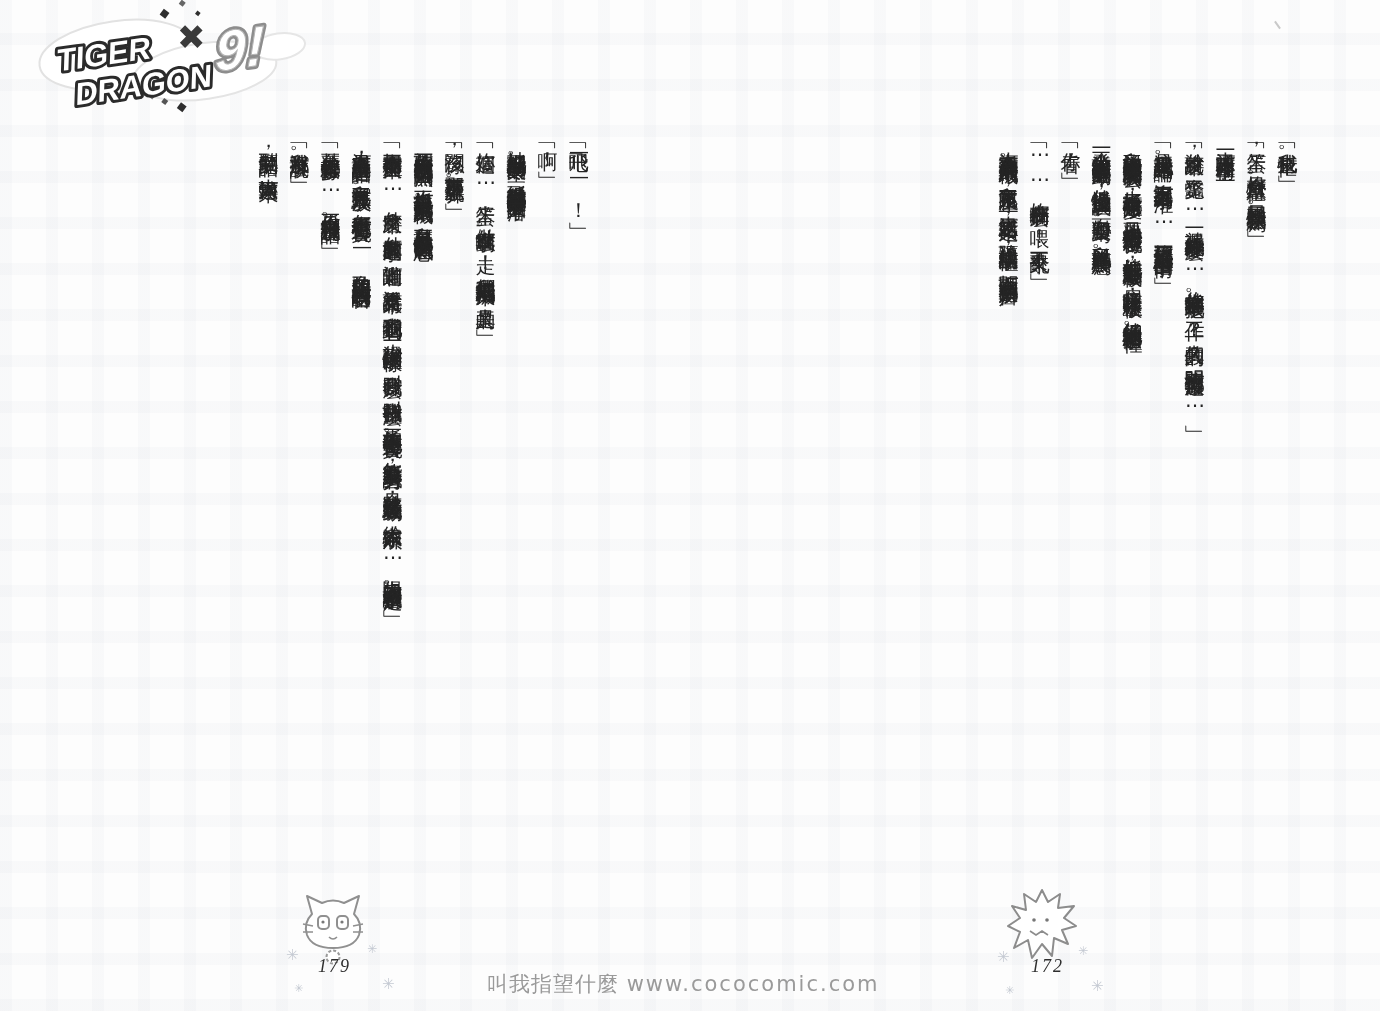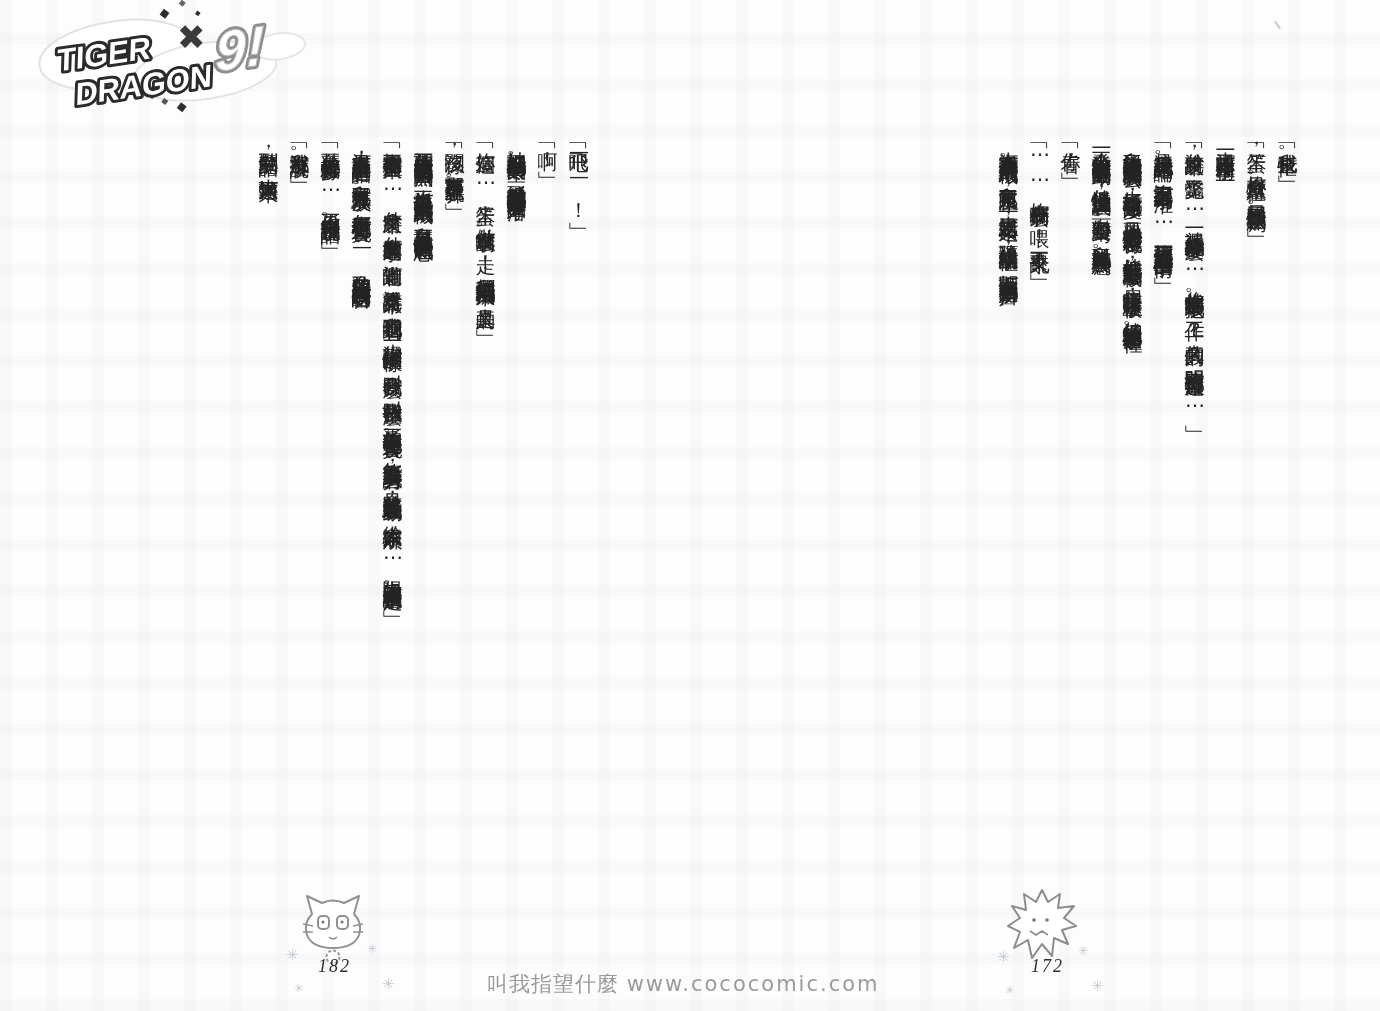--- a/index.html
+++ b/index.html
@@ -129,21 +129,21 @@
   <circle cx="33" cy="67" r="6.5" fill="#fff" stroke="#9a9a9a" stroke-width="2" stroke-dasharray="3 2"></circle>
 </svg>
 
 <svg class="doodle" style="left:1005px;top:886px;" width="74" height="76" viewBox="0 0 74 76">
   <path d="M37,4 L43,16 L55,8 L53,22 L69,20 L59,32 L71,40 L57,44 L63,58 L49,52 L47,70 L37,58 L27,72 L23,54 L9,62 L15,46 L3,40 L15,32 L7,20 L21,24 L19,8 L31,16 Z" fill="#ffffff" stroke="#8c8c8c" stroke-width="2" stroke-linejoin="round"></path>
   <circle cx="29" cy="34" r="1.8" fill="#777"></circle>
   <circle cx="42" cy="34" r="1.8" fill="#777"></circle>
   <path d="M25,45 l6,4 l6,-4 l6,4" fill="none" stroke="#8c8c8c" stroke-width="1.6"></path>
 </svg>
 
-<div class="pagenum" style="left:318px;top:956px;">182</div>
+<div class="pagenum" style="left:318px;top:956px;">179</div>
 <span class="sparkle" style="left:286px;top:948px;font-size:15px;">✳</span>
 <span class="sparkle" style="left:367px;top:943px;font-size:12px;">✳</span>
 <span class="sparkle" style="left:294px;top:983px;font-size:11px;">✳</span>
 <span class="sparkle" style="left:382px;top:977px;font-size:15px;">✳</span>
 
 <div class="pagenum" style="left:1031px;top:956px;">172</div>
 <span class="sparkle" style="left:997px;top:950px;font-size:15px;">✳</span>
 <span class="sparkle" style="left:1078px;top:945px;font-size:12px;">✳</span>
 <span class="sparkle" style="left:1005px;top:985px;font-size:11px;">✳</span>
 <span class="sparkle" style="left:1091px;top:979px;font-size:15px;">✳</span>

